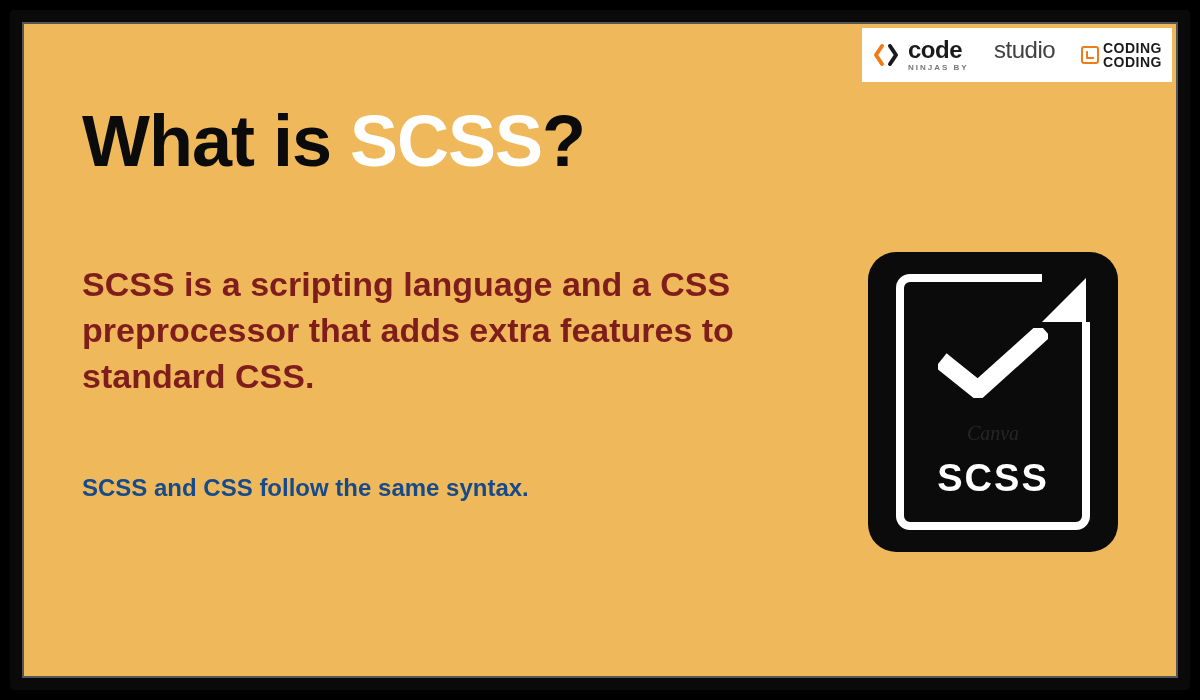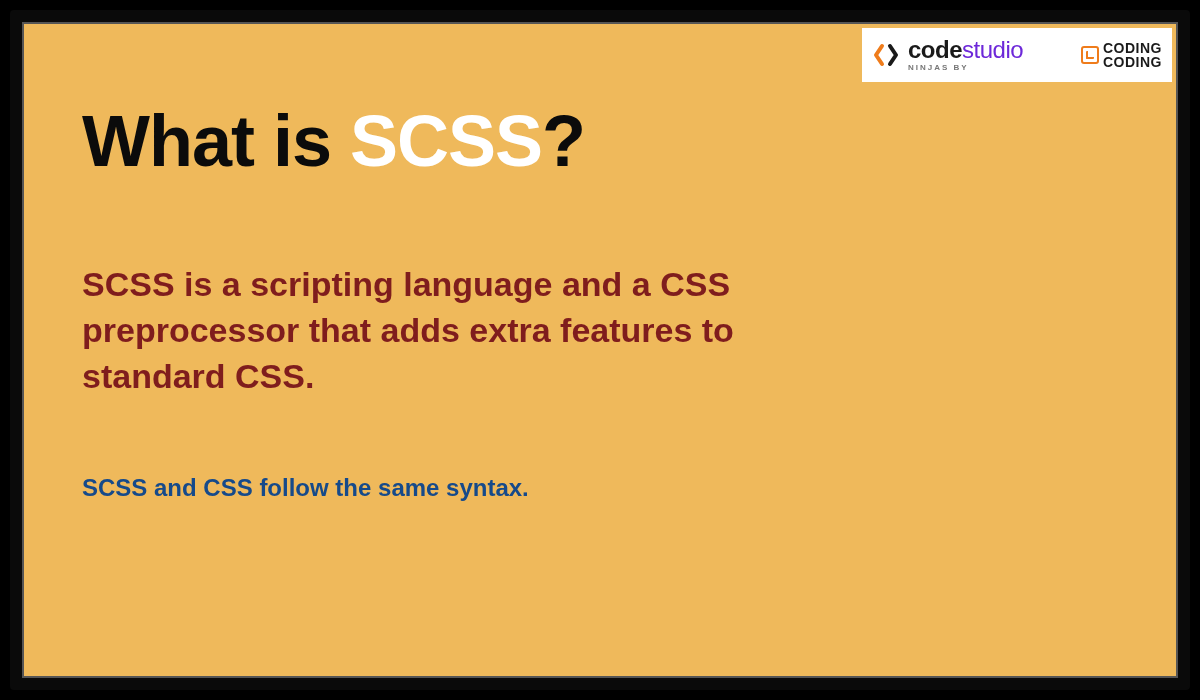--- a/index.html
+++ b/index.html
@@ -45,21 +45,21 @@
     display: flex;
     flex-direction: column;
     line-height: 1;
   }
   .logo-main {
     font-size: 24px;
     color: #1a1a1a;
     letter-spacing: -0.5px;
   }
   .logo-main .bold { font-weight: 800; }
-  .logo-main .light { font-weight: 400; color:#6d28d9; }
+  .logo-main .light { font-weight: 400; color:#404040;margin-left:32px; }
   .logo-sub {
     font-size: 8px;
     letter-spacing: 2px;
     color: #777;
     margin-top: 2px;
     font-weight: 600;
   }
   .logo-ninjas {
     margin-left: auto;
     display: flex;
@@ -236,14 +236,30 @@
     </div>
   </div>
 
   <h1 class="heading">
     <span>What is </span><span class="hl">SCSS</span><span>?</span>
   </h1>
 
   <p class="body-text">SCSS is a scripting language and a CSS preprocessor that adds extra features to standard CSS.</p>
   <p class="body-text-2">SCSS and CSS follow the same syntax.</p>
 
+  <div class="scss-icon">
+    <div class="scss-card">
+      <div class="scss-inner">
+        <div class="fold"></div>
+        <div class="check-wrap">
+          <div class="check">
+            <svg width="110" height="70" viewBox="0 0 110 70">
+              <path d="M10 38 L40 62 L100 8" stroke="#fff" stroke-width="18" fill="none" stroke-linejoin="miter" stroke-linecap="square"></path>
+            </svg>
+          </div>
+        </div>
+        <div class="watermark">Canva</div>
+        <div class="scss-label">SCSS</div>
+      </div>
+    </div>
+  </div>
 
 </div>
 
 </body></html>

